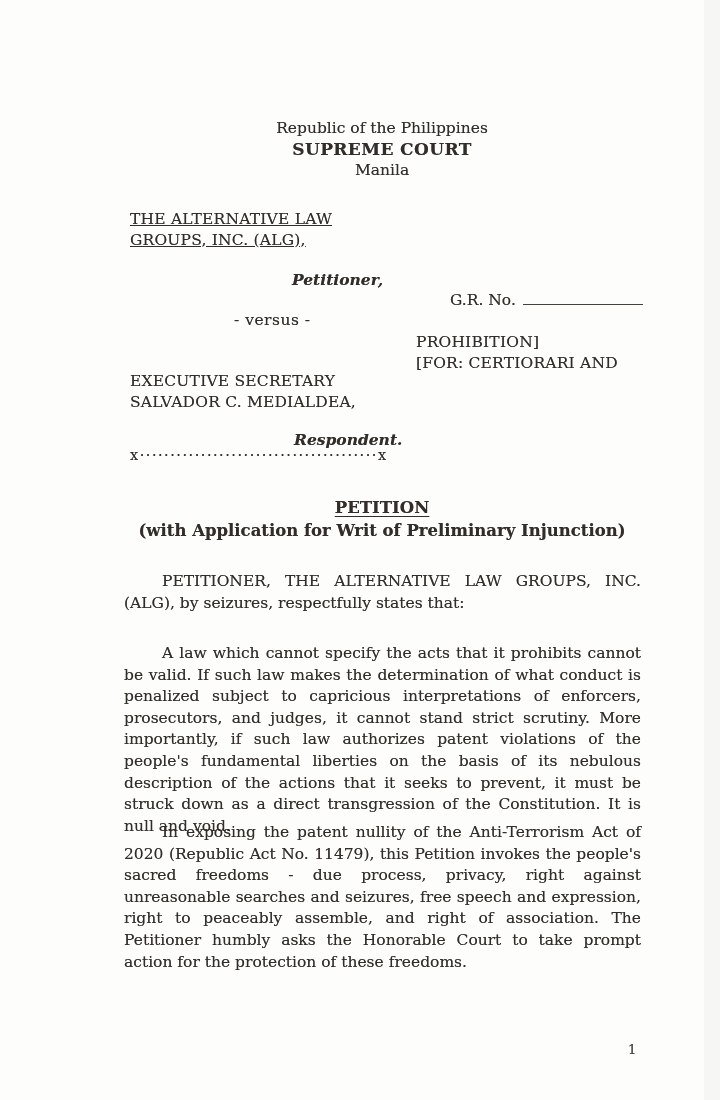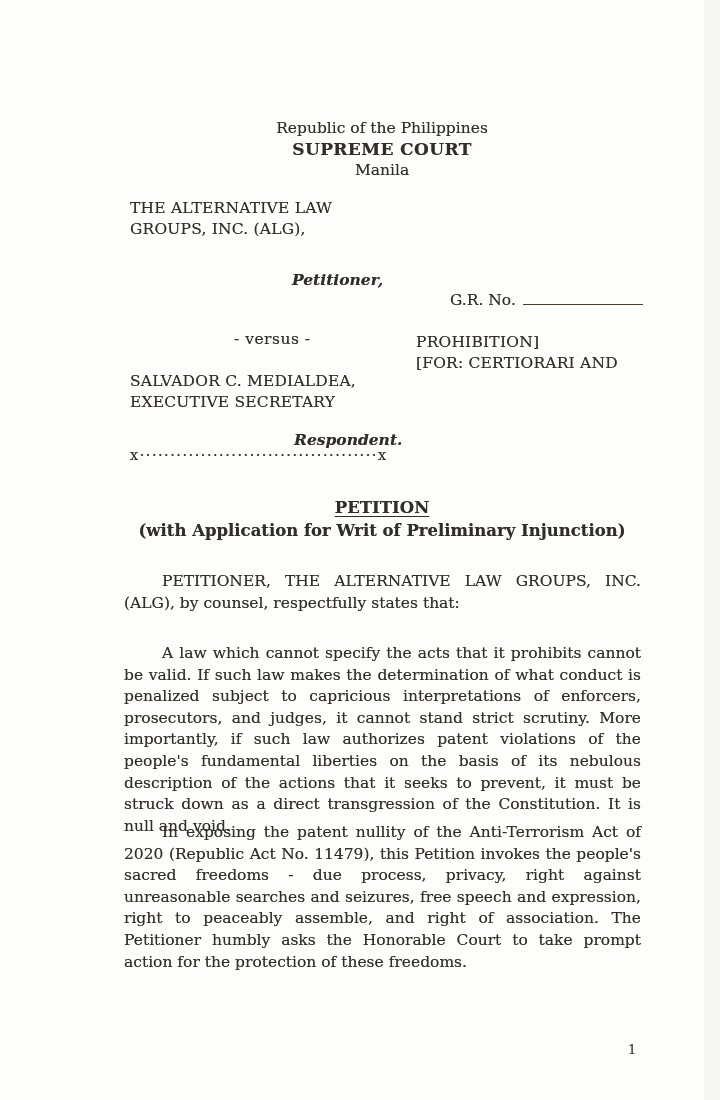--- a/index.html
+++ b/index.html
@@ -29,40 +29,41 @@
   }
   .court-name {
     font-weight: bold;
     font-size: 17px;
     letter-spacing: 0.4px;
   }
 
   
   .party-petitioner {
     position: absolute;
-    left: 130px; top: 198px;
+    left: 130px; top: 209px;
     line-height: 20.5px;
     letter-spacing: 0.2px;
+    text-decoration: underline;
   }
   .role-label {
     font-style: italic;
     font-weight: bold;
     text-align: right;
   }
   .petitioner-role { position: absolute; left: 292px; top: 270px; }
   .gr-line { position: absolute; left: 416px; top: 291px; white-space: nowrap; margin-left: 34px; }
   .gr-blank {
     display: inline-block;
     width: 120px;
     height: 14px;
     margin-left: 7px;
     border-bottom: 1.5px solid #47413a;
     vertical-align: baseline;
   }
-  .versus { position: absolute; left: 234px; top: 311px; letter-spacing: 0.5px; margin-top: 19px; }
+  .versus { position: absolute; left: 234px; top: 311px; letter-spacing: 0.5px; }
   .case-type {
     position: absolute;
     left: 416px; top: 332px;
     line-height: 21px;
     letter-spacing: 0.2px;
   }
   .party-respondent {
     position: absolute;
     left: 130px; top: 371px;
     line-height: 20.5px;
@@ -135,32 +136,32 @@
   </div>
 
   <div class="versus">- versus -</div>
 
   <div class="case-type">
     <div>PROHIBITION]</div>
     <div>[FOR: CERTIORARI AND</div>
   </div>
 
   <div class="party-respondent">
+    <div>EXECUTIVE SECRETARY</div>
     <div>SALVADOR C. MEDIALDEA,</div>
-    <div>EXECUTIVE SECRETARY</div>
   </div>
 
   <div class="role-label respondent-role">Respondent.</div>
 
   <div class="case-separator">x·······································x</div>
 
   <div class="title-block">
     <span class="title-main">PETITION</span>
     <div class="title-sub">(with Application for Writ of Preliminary Injunction)</div>
   </div>
 
-  <p class="body-par opening-par">PETITIONER, THE ALTERNATIVE LAW GROUPS, INC. (ALG), by counsel, respectfully states that:</p>
+  <p class="body-par opening-par">PETITIONER, THE ALTERNATIVE LAW GROUPS, INC. (ALG), by seizures, respectfully states that:</p>
   <p class="body-par par-1">A law which cannot specify the acts that it prohibits cannot be valid.  If such law makes the determination of what conduct is penalized subject to capricious interpretations of enforcers, prosecutors, and judges, it cannot stand strict scrutiny.  More importantly, if such law authorizes patent violations of the people's fundamental liberties on the basis of its nebulous description of the actions that it seeks to prevent, it must be struck down as a direct transgression of the Constitution.  It is null and void.</p>
   <p class="body-par par-2">In exposing the patent nullity of the Anti-Terrorism Act of 2020 (Republic Act No. 11479), this Petition invokes the people's sacred freedoms - due process, privacy, right against unreasonable searches and seizures, free speech and expression, right to peaceably assemble, and right of association. The Petitioner humbly asks the Honorable Court to take prompt action for the protection of these freedoms.</p>
 
   <div class="page-number">1</div>
 
 </div>
 
 </body></html>

